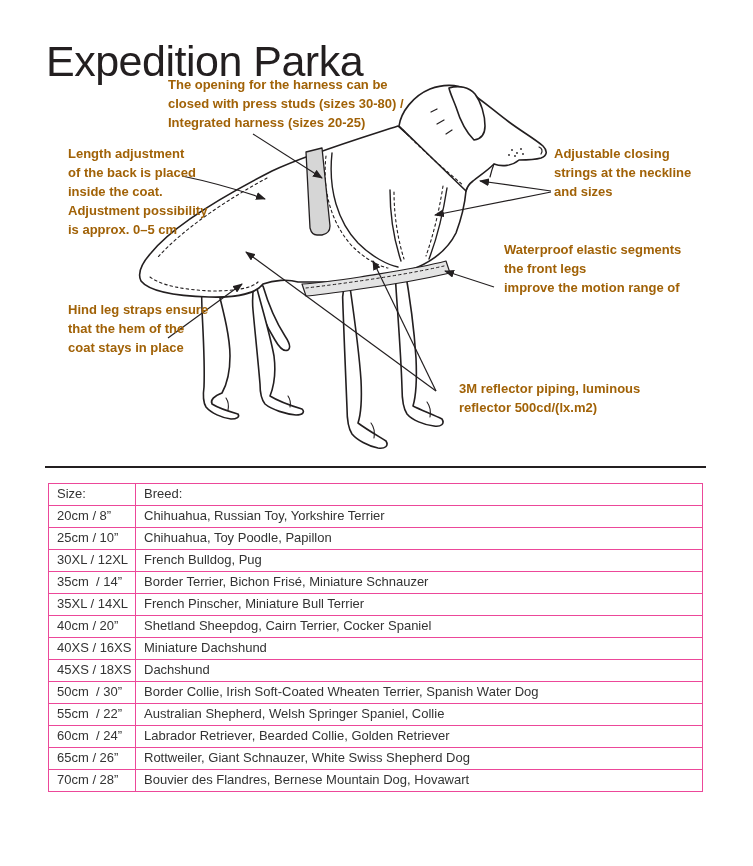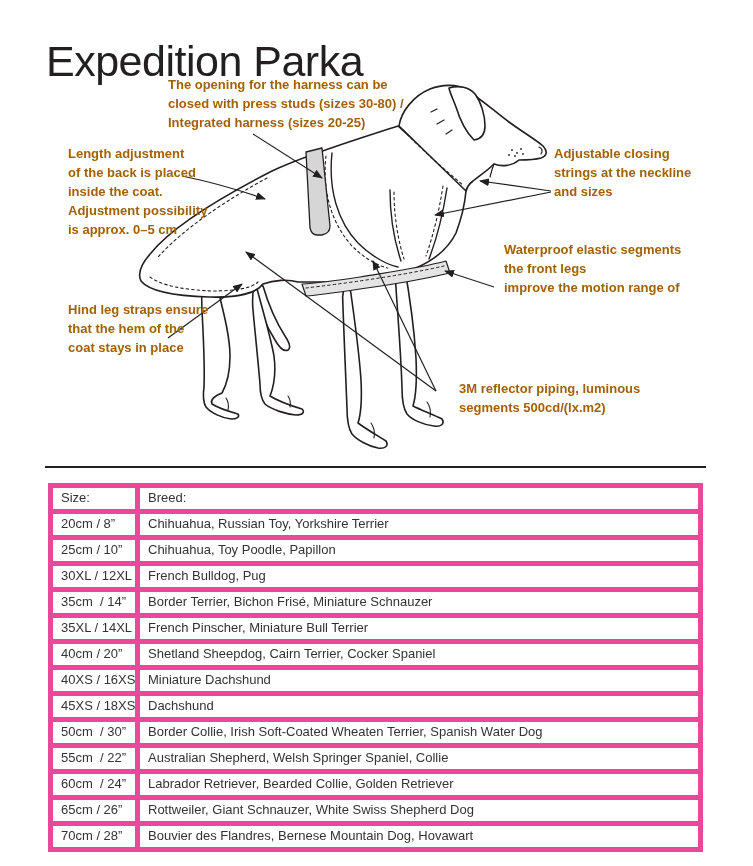--- a/index.html
+++ b/index.html
@@ -28,21 +28,21 @@
   .rule{
     position:absolute;left:45px;top:466px;width:661px;height:2px;background:#231f20;
   }
   table.size-table{
     position:absolute;left:48px;top:483px;width:655px;
     border-collapse:collapse;table-layout:fixed;
     font-size:13px;color:#333;
   }
   table.size-table col.c-size{width:87px;}
   table.size-table td{
-    border:5px solid #ec4899;
+    border:1px solid #ec4899;
     padding:3px 8px 4px 8px;
     line-height:14px;height:14px;
     overflow:hidden;
   }
   td.size-cell{white-space:pre;}
 </style>
 </head>
 <body>
 
 <h1 class="page-title">Expedition Parka</h1>
@@ -154,21 +154,21 @@
 </div>
 
 <div class="note" id="note-hindleg">
   <div>Hind leg straps ensure</div>
   <div>that the hem of the</div>
   <div>coat stays in place</div>
 </div>
 
 <div class="note" id="note-reflector">
   <div>3M reflector piping, luminous</div>
-  <div>segments 500cd/(lx.m2)</div>
+  <div>reflector 500cd/(lx.m2)</div>
 </div>
 
 <div class="rule"></div>
 
 <table class="size-table">
   <colgroup>
       <col class="c-size">
       <col class="c-breed">
     </colgroup>
   <tbody>

